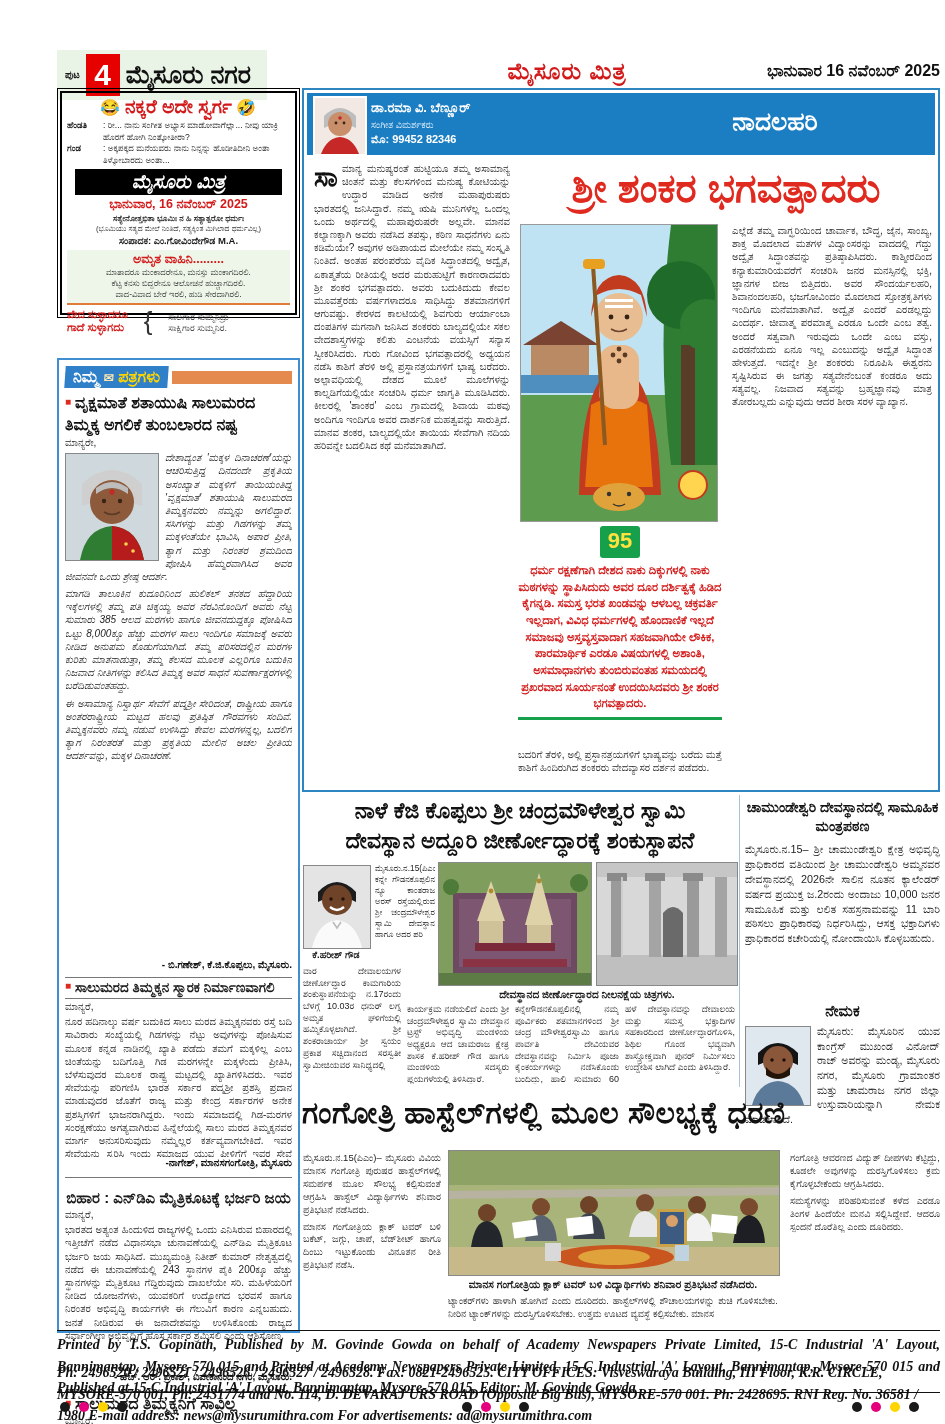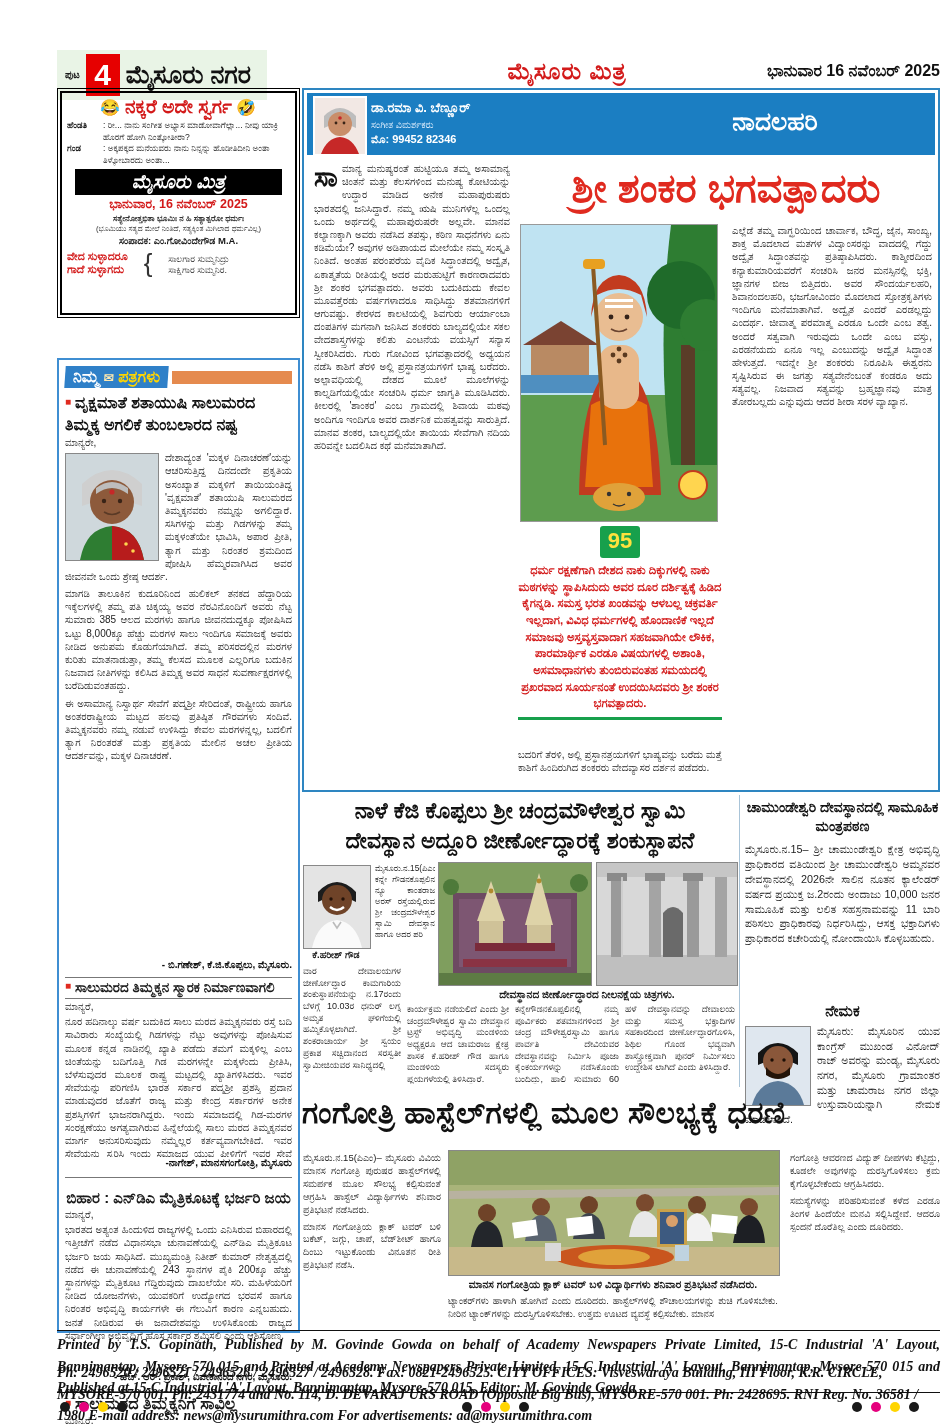--- a/index.html
+++ b/index.html
@@ -53,20 +53,26 @@
         <div style="display:flex;gap:3px;">
             <span class="b" style="min-width:33px;">ಗಂಡ</span>
             <span>: ಅಕ್ಕಪಕ್ಕದ ಮನೆಯವರು ನಾನು ನಿನ್ನನ್ನು ಹೊಡೀತಿದೀನಿ ಅಂತಾ ತಿಳ್ಕೋಬಾರದು ಅಂತಾ...</span>
           </div>
       </div>
       <div class="c" style="background:#000;color:#fff;font-weight:bold;font-size:19px;font-style:italic;margin:3px 8px 2px 8px;padding:2px 0;">ಮೈಸೂರು ಮಿತ್ರ</div>
       <div class="c red b" style="font-size:12.5px;">ಭಾನುವಾರ, 16 ನವೆಂಬರ್ 2025</div>
       <div class="c b" style="font-size:8px;margin-top:2px;color:#333;">ಸತ್ಯೇನೋತ್ತಭಿತಾ ಭೂಮಿಃ ನ ಹಿ ಸತ್ಯಾತ್ಪರೋ ಧರ್ಮಃ</div>
       <div class="c" style="font-size:7.6px;color:#333;">(ಭೂಮಿಯು ಸತ್ಯದ ಮೇಲೆ ನಿಂತಿದೆ, ಸತ್ಯಕ್ಕಿಂತ ಮಿಗಿಲಾದ ಧರ್ಮವಿಲ್ಲ)</div>
       <div class="c b" style="font-size:9.5px;margin-top:1px;">ಸಂಪಾದಕ: ಎಂ.ಗೋವಿಂದೇಗೌಡ M.A.</div>
+      <div style="background:#eef6e9;margin-top:3px;padding:2px 2px 3px 2px;border-bottom:2px solid #e07b3a;">
+        <div class="c red b" style="font-size:12.5px;">ಅಮೃತ ವಾಹಿನಿ.........</div>
+        <div class="c" style="font-size:8.4px;color:#333;">ಮಾತಾದರೂ ಮಂಕಾದರೇನೂ, ಮನಸ್ಸು ಮಂಕಾಗದಿರಲಿ.</div>
+        <div class="c" style="font-size:8.4px;color:#333;">ಕೆಟ್ಟ ಕನಸು ಬಿದ್ದರೇನೂ ಆಲೋಚನೆ ಹುಚ್ಚಾಗದಿರಲಿ.</div>
+        <div class="c" style="font-size:8.4px;color:#333;">ವಾದ-ವಿವಾದ ಬೇರೆ ಇರಲಿ, ಹುಡಿ ಸೇರದಾಗಿರಲಿ.</div>
+      </div>
       <div style="display:flex;align-items:flex-end;gap:16px;margin-top:3px;">
         <div>
           <div class="red b" style="font-size:11px;">ವೇದ ಸುಳ್ಳಾದರೂ</div>
           <div class="red b" style="font-size:11px;">ಗಾದೆ ಸುಳ್ಳಾಗದು</div>
         </div>
         <div style="font-size:26px;color:#333;line-height:1;">{</div>
         <div>
           <div style="font-size:9px;color:#333;">ಸಾಲಗಾರ ಸುಮ್ಮನಿದ್ರು</div>
           <div style="font-size:9px;color:#333;">ಸಾಕ್ಷಿಗಾರ ಸುಮ್ಮನಿರ.</div>
         </div>
@@ -80,21 +86,21 @@
         <span style="color:#fff;">ನಿಮ್ಮ</span>
         <span style="color:#ffe9b0;font-size:12px;">✉</span>
         <span style="color:#ffd500;">ಪತ್ರಗಳು</span>
       </div>
       <div style="flex:1;height:13px;background:#e58a4e;margin-left:4px;"></div>
     </div>
 
     <div>
       <div class="b" style="font-size:16px;line-height:1.35;color:#111;"><span class="bullet">■</span><span>ವೃಕ್ಷಮಾತೆ ಶತಾಯುಷಿ ಸಾಲುಮರದ ತಿಮ್ಮಕ್ಕ ಅಗಲಿಕೆ ತುಂಬಲಾರದ ನಷ್ಟ</span></div>
       <div style="font-size:10px;margin:2px 0;">ಮಾನ್ಯರೇ,</div>
-      <div class="clip" style="height:508px;">
+      <div class="clip" style="height:508px;font-style:italic;">
         <svg width="92" height="106" viewBox="0 0 92 106" style="float:left;margin:2px 6px 2px 0;border:1px solid #888;">
           <rect width="92" height="106" fill="#cfd8dc"></rect>
           <path d="M16 30 Q46 2 76 30 L76 52 Q46 40 16 52 Z" fill="#cfcfcf"></path>
           <circle cx="46" cy="48" r="22" fill="#8d5a3b"></circle>
           <path d="M30 40 Q46 28 62 40 L62 34 Q46 22 30 34 Z" fill="#bdbdbd"></path>
           <circle cx="46" cy="38" r="2.6" fill="#c62828"></circle>
           <circle cx="38" cy="47" r="2.2" fill="#3a2417"></circle>
             <circle cx="54" cy="47" r="2.2" fill="#3a2417"></circle>
           <path d="M38 58 Q46 63 54 58" stroke="#5a3a26" stroke-width="1.6" fill="none"></path>
           <path d="M14 106 Q20 74 46 72 Q72 74 78 106 Z" fill="#2e7d32"></path>

